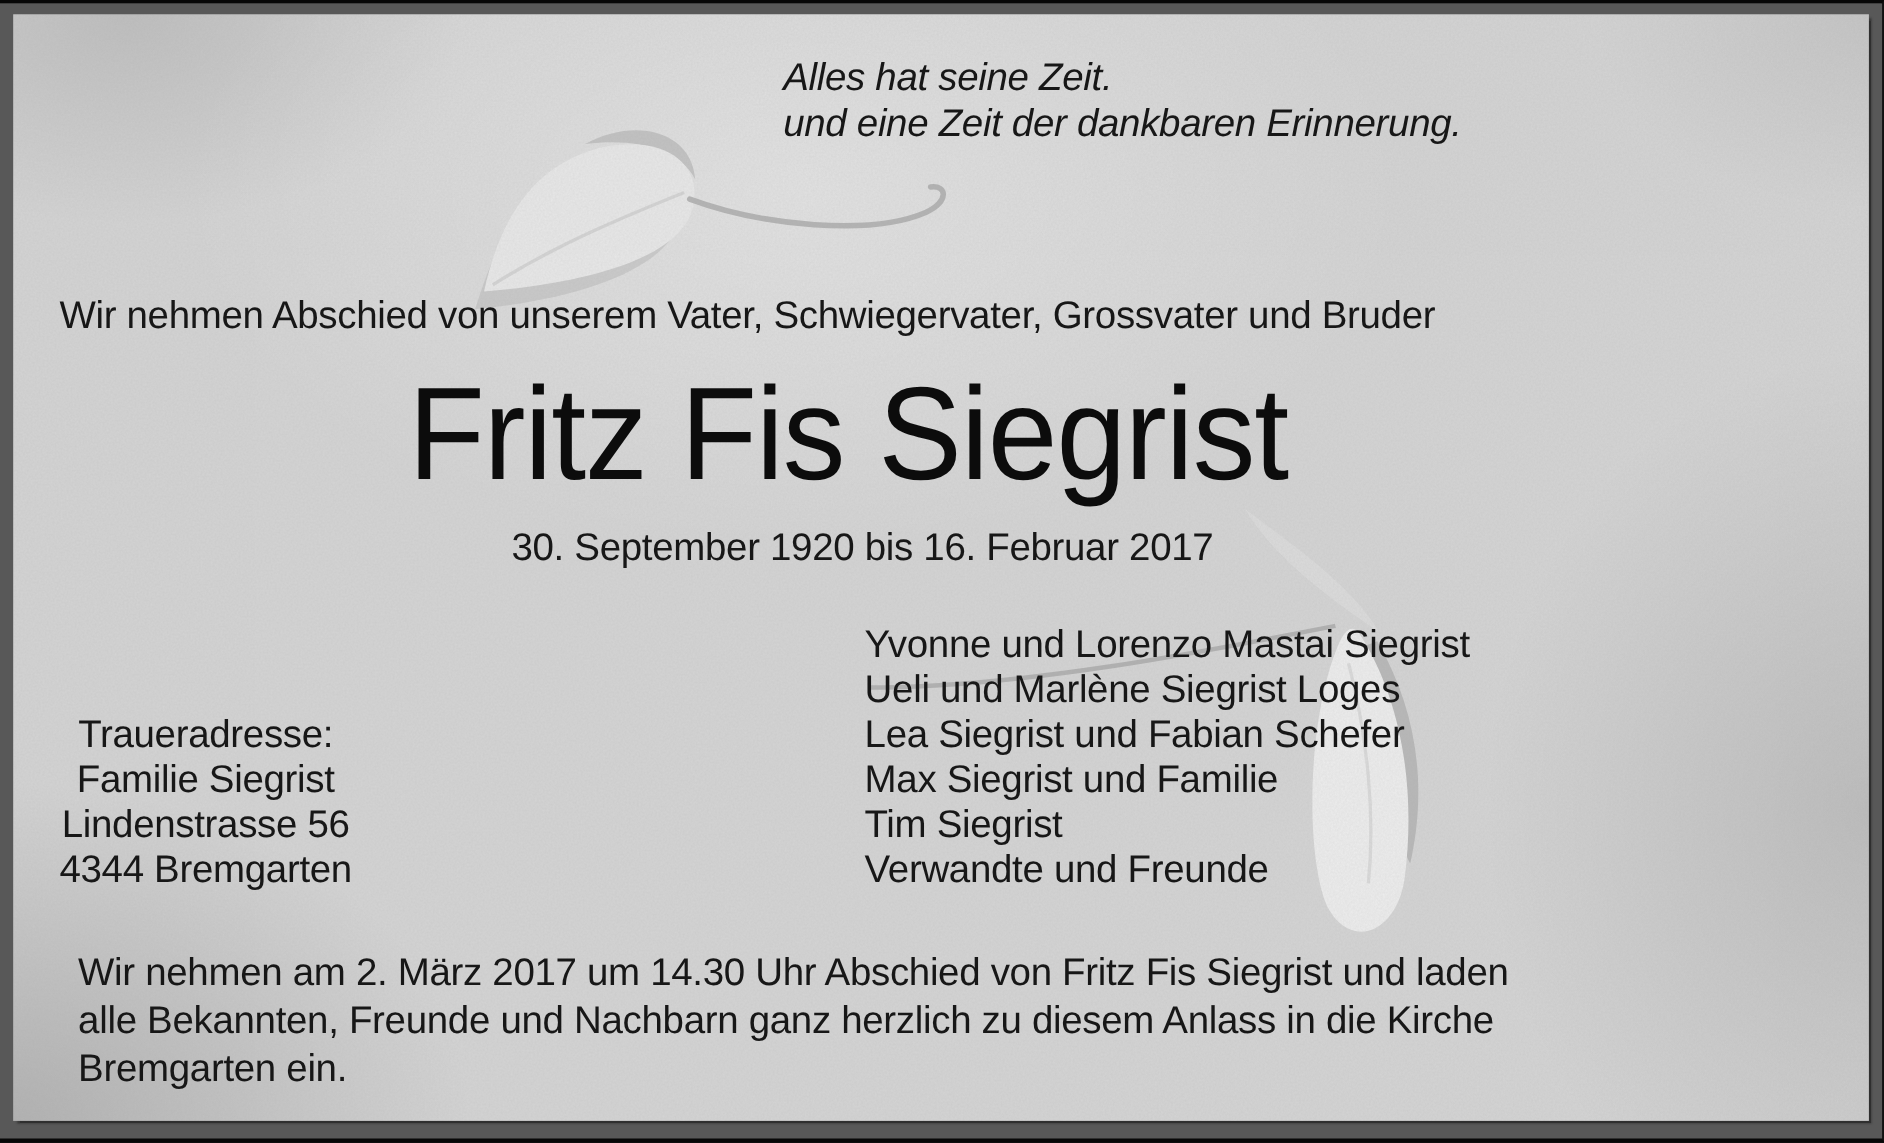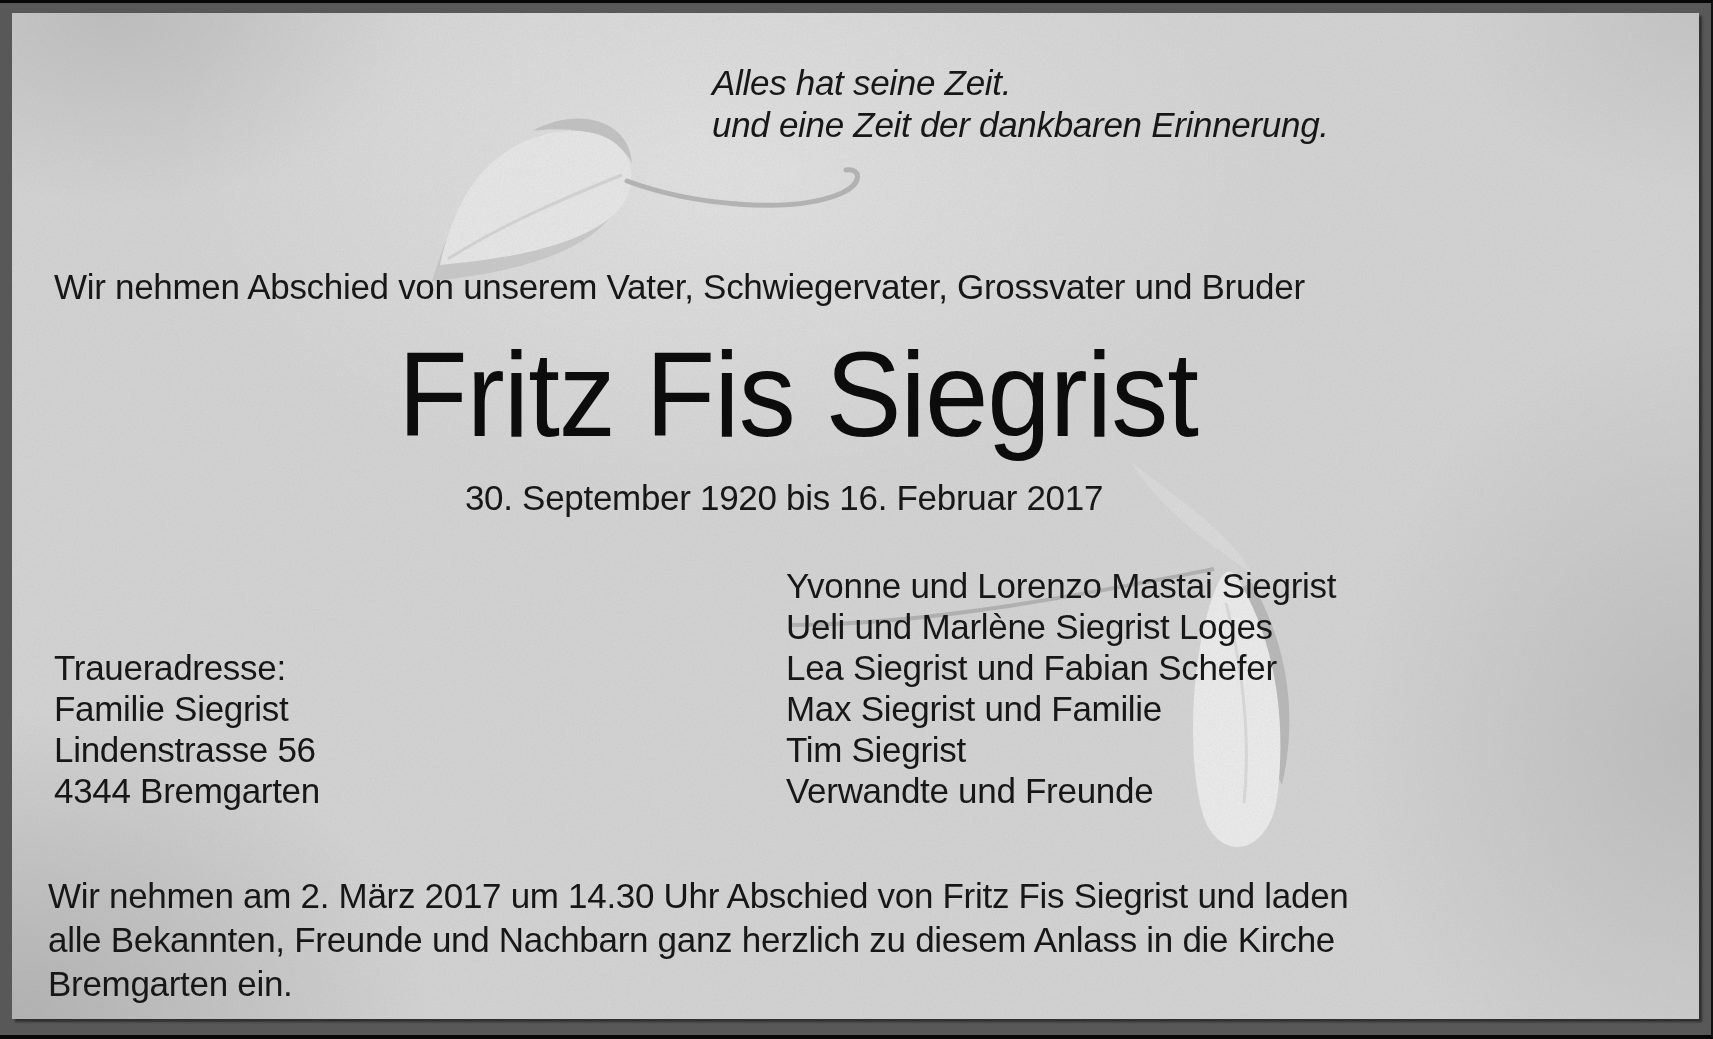--- a/index.html
+++ b/index.html
@@ -31,31 +31,31 @@
       #d4d4d4;
     box-shadow: 3px 3px 2px rgba(15,15,15,0.55);
   }
   .decor { position: absolute; pointer-events: none; }
   .grain { position: absolute; inset: 0; pointer-events: none; }
   .txt {
     position: absolute; white-space: nowrap;
     font-size: 35px; line-height: 41px; letter-spacing: -0.3px;
     color: #171717; z-index: 5;
   }
-  .epigraph { left: 700px; top: 37px; font-style: italic; line-height: 42px; margin-top: 12px; }
+  .epigraph { left: 700px; top: 37px; font-style: italic; line-height: 42px; }
   .intro    { left: 42px;  top: 253px; }
   .name-wrap {
-    left: 56px; top: 321px; width: 1460px; text-align: center;
+    left: 29px; top: 321px; width: 1460px; text-align: center;
     font-size: 120px; line-height: 120px; letter-spacing: -1px; color: #0c0c0c;
   }
   .name-wrap .squeeze { display: inline-block; transform: scaleX(0.95); transform-origin: 50% 50%; }
   .dates    { left: 42px;  top: 464px; width: 1460px; text-align: center; }
   .mourners { left: 774px; top: 552px; }
-  .address  { left: 42px;  top: 634px; }
-  .funeral  { left: 36px;  top: 849px; line-height: 44px; margin-top: 12px; }
+  .address  { left: 42px;  top: 634px; text-align: center; }
+  .funeral  { left: 59px;  top: 849px; line-height: 44px; }
 </style>
 </head>
 <body>
 
 <div class="frame">
   <div class="matte"></div>
 
   <div class="paper">
 
     <svg class="decor" style="left:360px; top:60px;" width="540" height="210" viewBox="0 0 540 210">

